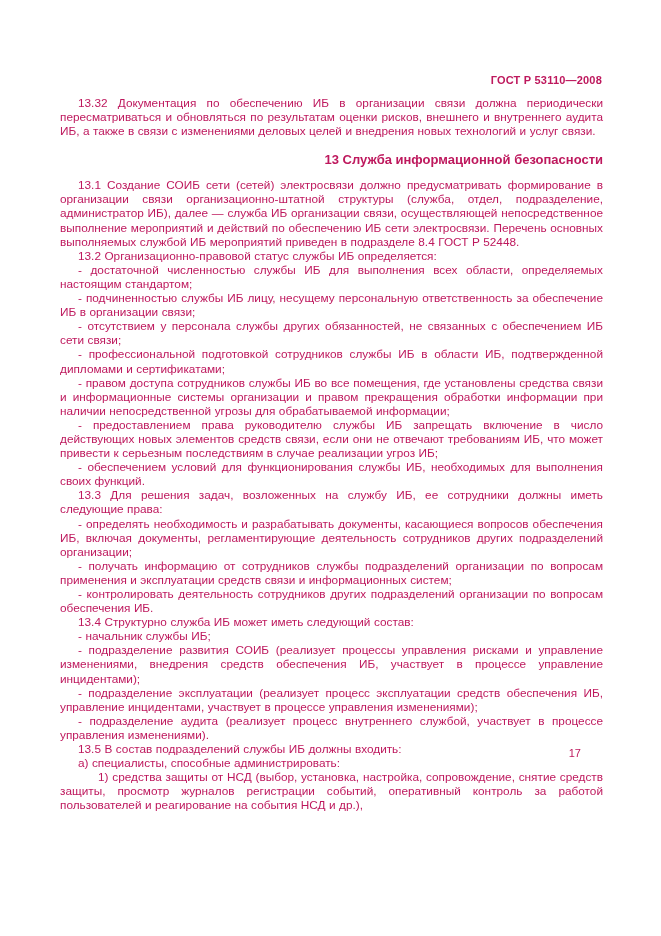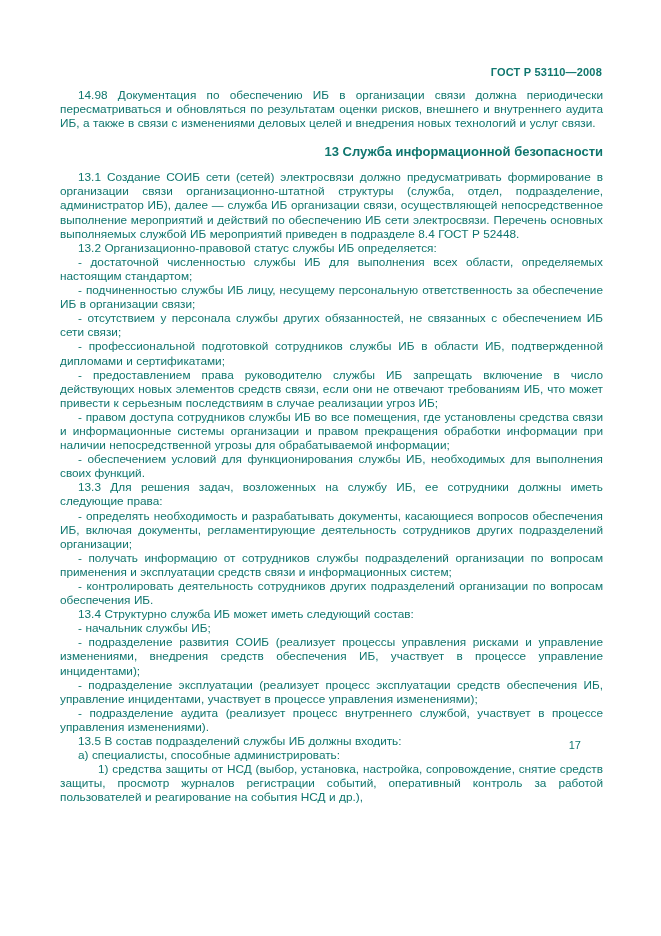--- a/index.html
+++ b/index.html
@@ -6,23 +6,24 @@
     margin: 0;
     padding: 0;
     background: #ffffff;
   }
   .page {
     position: relative;
     width: 661px;
     height: 808px;
     background: #ffffff;
     font-family: "Liberation Sans", sans-serif;
-    color: #0f766e;
+    color: #be185d;
     overflow: hidden;
     box-sizing: border-box;
+    margin-top: 8px;
   }
   .doc-header {
     position: absolute;
     top: 66px;
     right: 59px;
     font-size: 11px;
     font-weight: bold;
     letter-spacing: 0.2px;
   }
   .content {
@@ -57,30 +58,30 @@
     font-size: 11px;
   }
 </style>
 </head>
 <body>
 
 <div class="page">
   <div class="doc-header">ГОСТ Р 53110—2008</div>
 
   <div class="content">
-      <p>14.98 Документация по обеспечению ИБ в организации связи должна периодически пересматриваться и обновляться по результатам оценки рисков, внешнего и внутреннего аудита ИБ, а также в связи с изменениями деловых целей и внедрения новых технологий и услуг связи.</p>
+      <p>13.32 Документация по обеспечению ИБ в организации связи должна периодически пересматриваться и обновляться по результатам оценки рисков, внешнего и внутреннего аудита ИБ, а также в связи с изменениями деловых целей и внедрения новых технологий и услуг связи.</p>
       <h2>13 Служба информационной безопасности</h2>
       <p>13.1 Создание СОИБ сети (сетей) электросвязи должно предусматривать формирование в организации связи организационно-штатной структуры (служба, отдел, подразделение, администратор ИБ), далее — служба ИБ организации связи, осуществляющей непосредственное выполнение мероприятий и действий по обеспечению ИБ сети электросвязи. Перечень основных выполняемых службой ИБ мероприятий приведен в подразделе 8.4 ГОСТ Р 52448.</p>
       <p>13.2 Организационно-правовой статус службы ИБ определяется:</p>
       <p>- достаточной численностью службы ИБ для выполнения всех области, определяемых настоящим стандартом;</p>
       <p>- подчиненностью службы ИБ лицу, несущему персональную ответственность за обеспечение ИБ в организации связи;</p>
       <p>- отсутствием у персонала службы других обязанностей, не связанных с обеспечением ИБ сети связи;</p>
       <p>- профессиональной подготовкой сотрудников службы ИБ в области ИБ, подтвержденной дипломами и сертификатами;</p>
+      <p>- правом доступа сотрудников службы ИБ во все помещения, где установлены средства связи и информационные системы организации и правом прекращения обработки информации при наличии непосредственной угрозы для обрабатываемой информации;</p>
       <p>- предоставлением права руководителю службы ИБ запрещать включение в число действующих новых элементов средств связи, если они не отвечают требованиям ИБ, что может привести к серьезным последствиям в случае реализации угроз ИБ;</p>
-      <p>- правом доступа сотрудников службы ИБ во все помещения, где установлены средства связи и информационные системы организации и правом прекращения обработки информации при наличии непосредственной угрозы для обрабатываемой информации;</p>
       <p>- обеспечением условий для функционирования службы ИБ, необходимых для выполнения своих функций.</p>
       <p>13.3 Для решения задач, возложенных на службу ИБ, ее сотрудники должны иметь следующие права:</p>
       <p>- определять необходимость и разрабатывать документы, касающиеся вопросов обеспечения ИБ, включая документы, регламентирующие деятельность сотрудников других подразделений организации;</p>
       <p>- получать информацию от сотрудников службы подразделений организации по вопросам применения и эксплуатации средств связи и информационных систем;</p>
       <p>- контролировать деятельность сотрудников других подразделений организации по вопросам обеспечения ИБ.</p>
       <p>13.4 Структурно служба ИБ может иметь следующий состав:</p>
       <p>- начальник службы ИБ;</p>
       <p>- подразделение развития СОИБ (реализует процессы управления рисками и управление изменениями, внедрения средств обеспечения ИБ, участвует в процессе управление инцидентами);</p>
       <p>- подразделение эксплуатации (реализует процесс эксплуатации средств обеспечения ИБ, управление инцидентами, участвует в процессе управления изменениями);</p>
       <p>- подразделение аудита (реализует процесс внутреннего службой, участвует в процессе управления изменениями).</p>

